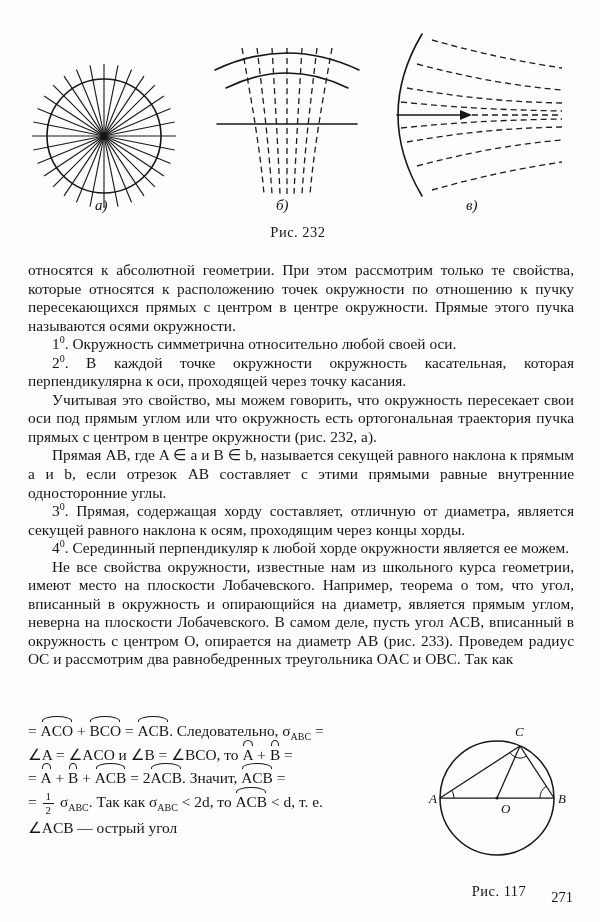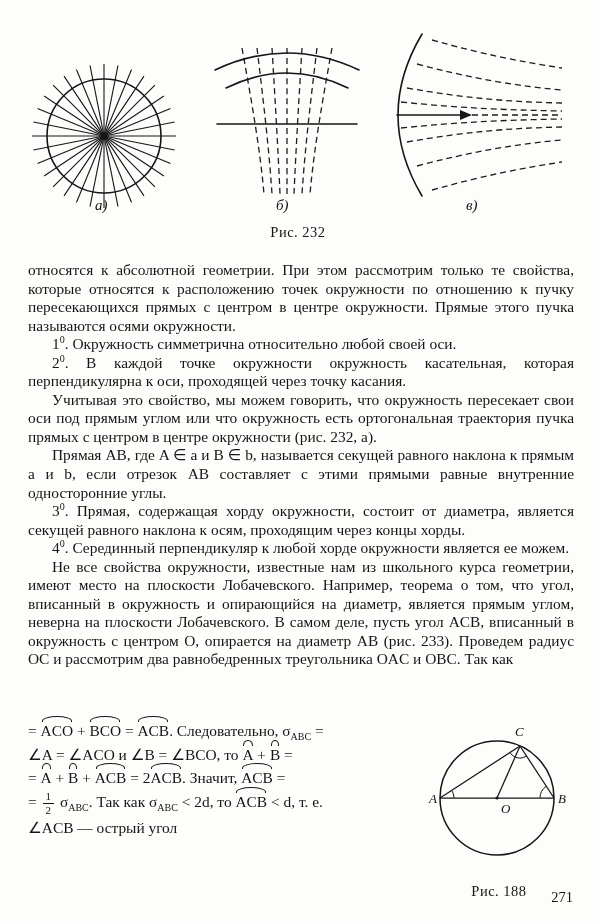--- a/index.html
+++ b/index.html
@@ -116,21 +116,21 @@
 
     <div class="fig-caption">Рис. 232</div>
   </div>
 
   <div id="body-text">
       <div class="para noindent"><span>относятся к абсолютной геометрии. При этом рассмотрим только те свойства, которые относятся к расположению точек окружности по отношению к пучку пересекающихся прямых с центром в центре окружности. Прямые этого пучка называются </span><span class="it">осями окружности.</span></div>
       <div class="para"><span>1</span><sup>0</sup><span>. Окружность симметрична относительно любой своей оси.</span></div>
       <div class="para"><span>2</span><sup>0</sup><span>. В каждой точке окружности окружность касательная, которая перпендикулярна к оси, проходящей через точку касания.</span></div>
       <div class="para"><span>Учитывая это свойство, мы можем говорить, что окружность пересекает свои оси под прямым углом или что окружность есть </span><span class="it">ортогональная траектория</span><span> пучка прямых с центром в центре окружности (рис. 232, </span><span class="it">а</span><span>).</span></div>
       <div class="para"><span>Прямая </span><span class="it">AB</span><span>, где </span><span class="it">A</span><span> ∈ </span><span class="it">a</span><span> и </span><span class="it">B</span><span> ∈ </span><span class="it">b</span><span>, называется </span><span class="it">секущей равного наклона</span><span> к прямым </span><span class="it">a</span><span> и </span><span class="it">b</span><span>, если отрезок </span><span class="it">AB</span><span> составляет с этими прямыми равные внутренние односторонние углы.</span></div>
-      <div class="para"><span>3</span><sup>0</sup><span>. Прямая, содержащая хорду окружности, состоит от диаметра, является секущей равного наклона к осям, проходящим через концы хорды.</span></div>
+      <div class="para"><span>3</span><sup>0</sup><span>. Прямая, содержащая хорду составляет, отличную от диаметра, является секущей равного наклона к осям, проходящим через концы хорды.</span></div>
       <div class="para"><span>4</span><sup>0</sup><span>. Серединный перпендикуляр к любой хорде окружности является ее можем.</span></div>
       <div class="para"><span>Не все свойства окружности, известные нам из школьного курса геометрии, имеют место на плоскости Лобачевского. Например, теорема о том, что угол, вписанный в окружность и опирающийся на диаметр, является прямым углом, неверна на плоскости Лобачевского. В самом деле, пусть угол </span><span class="it">ACB</span><span>, вписанный в окружность с центром </span><span class="it">O</span><span>, опирается на диаметр </span><span class="it">AB</span><span> (рис. 233). Проведем радиус </span><span class="it">OC</span><span> и рассмотрим два равнобедренных треугольника </span><span class="it">OAC</span><span> и </span><span class="it">OBC</span><span>. Так как</span></div>
     </div>
 
   <div id="bottom">
     <div id="left-col">
         <div class="fline"><span>= </span><span class="it arc-over">ACO</span><span> + </span><span class="it arc-over">BCO</span><span> = </span><span class="it arc-over">ACB</span><span>.  Следовательно,  σ</span><sub class="it">ABC</sub><span> =</span></div>
         <div class="fline"><span>∠</span><span class="it">A</span><span> = ∠</span><span class="it">ACO</span><span>  и  ∠</span><span class="it">B</span><span> = ∠</span><span class="it">BCO</span><span>,  то  </span><span class="it arc-over">A</span><span> + </span><span class="it arc-over">B</span><span> =</span></div>
         <div class="fline"><span>= </span><span class="it arc-over">A</span><span> + </span><span class="it arc-over">B</span><span> + </span><span class="it arc-over">ACB</span><span> = 2</span><span class="it arc-over">ACB</span><span>.  Значит,  </span><span class="it arc-over">ACB</span><span> =</span></div>
         <div class="fline"><span>= </span><span class="frac"><span class="num">1</span><span class="den">2</span></span><span> σ</span><sub class="it">ABC</sub><span>. Так как σ</span><sub class="it">ABC</sub><span> &lt; 2</span><span class="it">d</span><span>, то </span><span class="it arc-over">ACB</span><span> &lt; </span><span class="it">d</span><span>, т. е.</span></div>
@@ -151,18 +151,18 @@
           <path class="mark" d="M 82.9 29.5 A 12 12 0 0 0 88.1 34.0"></path>
           <path class="mark" d="M 88.1 34.0 A 12 12 0 0 0 99.6 33.0"></path>
           <path class="mark" d="M 113 75 A 14 14 0 0 1 119.3 63.3"></path>
           <path class="mark" d="M 27 75 A 14 14 0 0 0 24.7 67.4"></path>
         </g>
         <text x="2" y="80">A</text>
         <text x="131" y="80">B</text>
         <text x="88" y="13">C</text>
         <text x="74" y="90">O</text>
       </svg>
-      <div class="fig-caption2">Рис. 188</div>
+      <div class="fig-caption2">Рис. 117</div>
     </div>
   </div>
 
   <div class="page-num">271</div>
 </div>
 
 </body></html>

